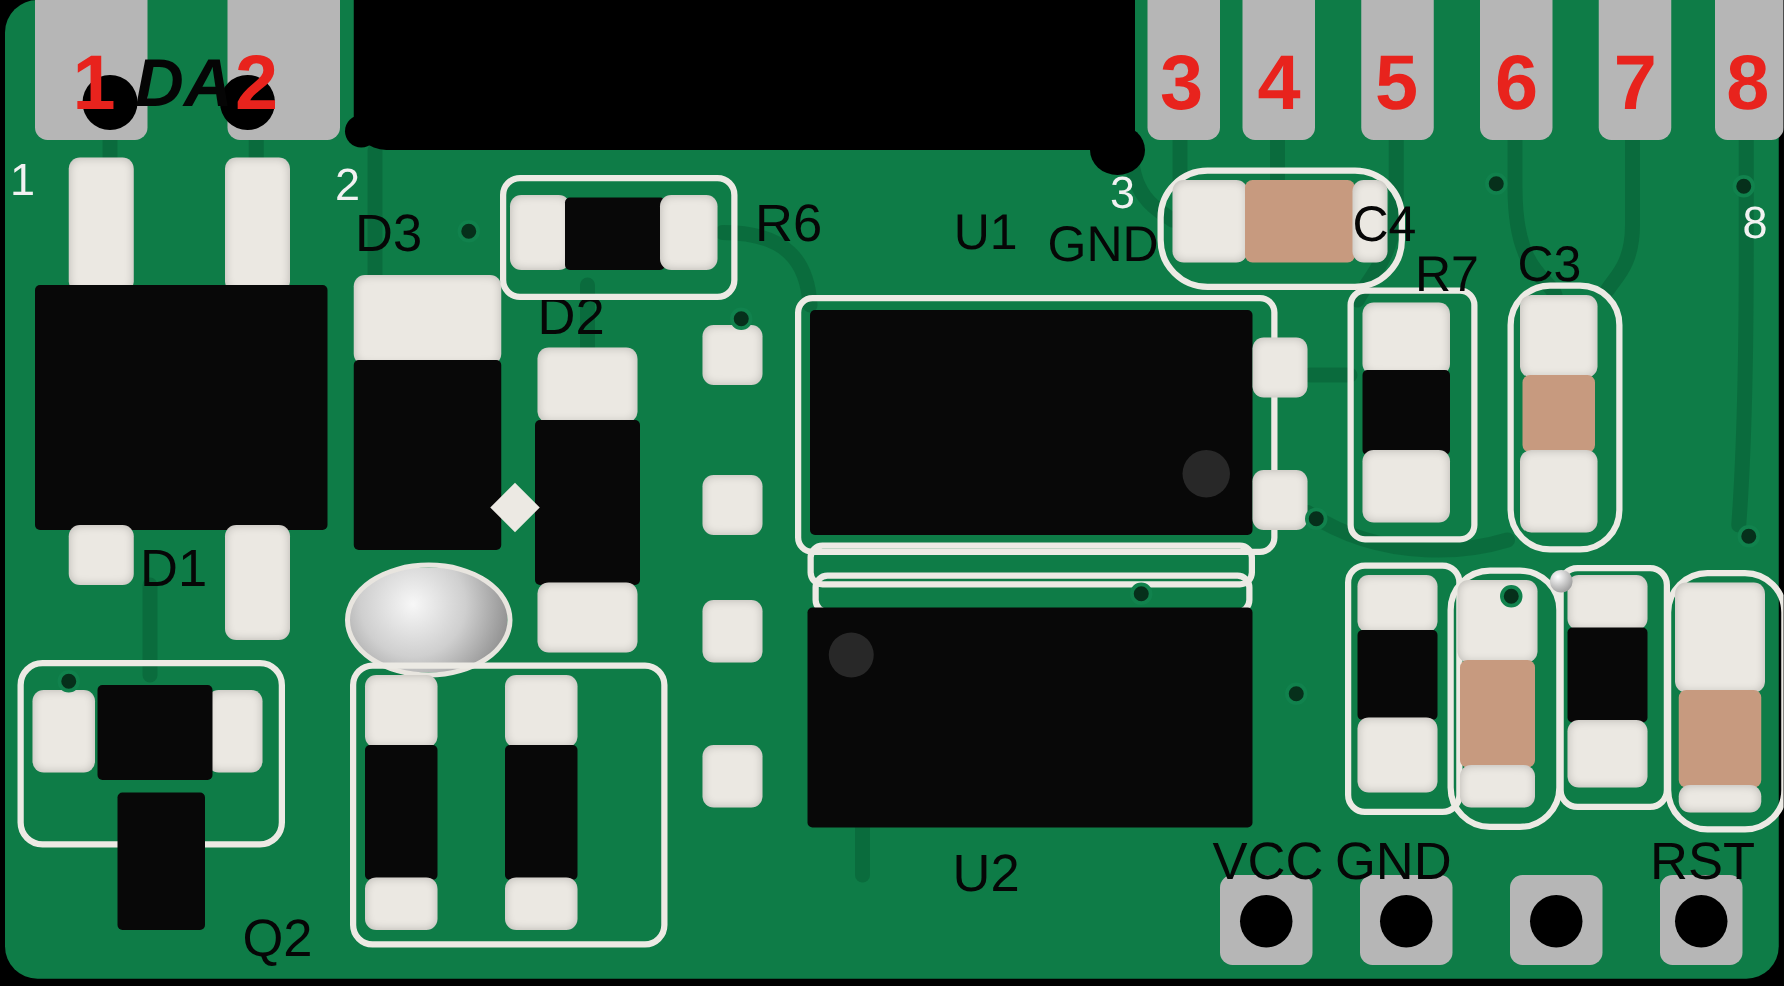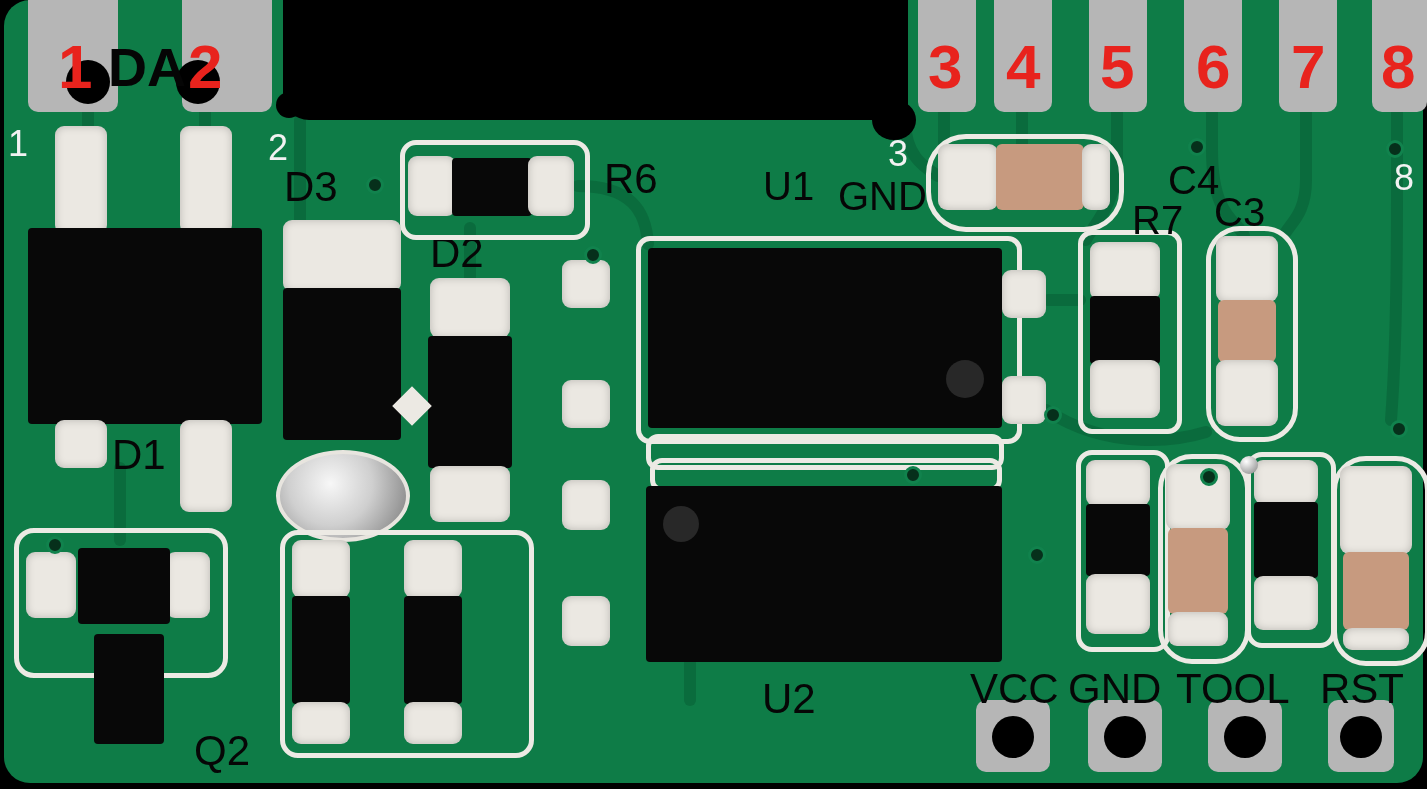--- a/index.html
+++ b/index.html
@@ -23,21 +23,21 @@
   .blob{position:absolute;border-radius:50%;border:4px solid #e8e5df;
         background:radial-gradient(circle at 40% 35%, #f7f7f7, #cfcfcf 45%, #8f8f8f 85%);}
   .silver{position:absolute;border-radius:50%;
         background:radial-gradient(circle at 35% 30%, #ffffff, #9a9a9a 80%);}
   .red-num{position:absolute;top:36px;font-weight:bold;font-size:62px;line-height:1;
            color:#e8231d;}
   .clabel{position:absolute;font-size:42px;line-height:1;color:#060606;}
   .clabel.sm{font-size:40px;}
   .wnum{position:absolute;font-size:36px;line-height:1;color:#f2f2f2;}
   .da{position:absolute;left:108px;top:40px;font-weight:bold;font-size:54px;line-height:1;
-      color:#050505;}
+      color:#050505;font-style:italic;}
   .diamond{position:absolute;background:#ece9e3;transform:rotate(45deg);}
 </style>
 </head>
 <body>
 
 <div id="canvas">
 
   <div class="board"></div>
 
   <svg class="traces" width="1427" height="789">
@@ -146,21 +146,21 @@
   <div class="body" style="left:646px;top:486px;width:356px;height:176px;"></div>
   <div class="wpad" style="left:562px;top:480px;width:48px;height:50px;"></div>
   <div class="wpad" style="left:562px;top:596px;width:48px;height:50px;"></div>
   <div class="dot-dark" style="left:663px;top:506px;width:36px;height:36px;"></div>
   <span class="clabel" style="left:762px;top:678px;">U2</span>
 
   <div class="outline" style="left:926px;top:134px;width:188px;height:88px;border-radius:40px;"></div>
   <div class="wpad" style="left:938px;top:144px;width:60px;height:66px;"></div>
   <div class="tan" style="left:996px;top:144px;width:88px;height:66px;"></div>
   <div class="wpad" style="left:1082px;top:144px;width:28px;height:66px;"></div>
-  <span class="clabel sm" style="left:1168px;top:160px;">C4</span>
+  <span class="clabel sm" style="left:1082px;top:160px;">C4</span>
 
   <div class="outline" style="left:1078px;top:230px;width:94px;height:194px;border-radius:14px;"></div>
   <div class="wpad" style="left:1090px;top:242px;width:70px;height:58px;"></div>
   <div class="body" style="left:1090px;top:296px;width:70px;height:68px;"></div>
   <div class="wpad" style="left:1090px;top:360px;width:70px;height:58px;"></div>
   <span class="clabel sm" style="left:1132px;top:200px;">R7</span>
 
   <div class="outline" style="left:1206px;top:226px;width:82px;height:206px;border-radius:34px;"></div>
   <div class="wpad" style="left:1216px;top:236px;width:62px;height:66px;"></div>
   <div class="tan" style="left:1218px;top:300px;width:58px;height:62px;"></div>
@@ -193,21 +193,20 @@
   <div class="hole" style="left:992px;top:716px;width:42px;height:42px;"></div>
   <div class="gray-pad" style="left:1088px;top:700px;width:74px;height:72px;border-radius:10px;"></div>
   <div class="hole" style="left:1104px;top:716px;width:42px;height:42px;"></div>
   <div class="gray-pad" style="left:1208px;top:700px;width:74px;height:72px;border-radius:10px;"></div>
   <div class="hole" style="left:1224px;top:716px;width:42px;height:42px;"></div>
   <div class="gray-pad" style="left:1328px;top:700px;width:66px;height:72px;border-radius:10px;"></div>
   <div class="hole" style="left:1340px;top:716px;width:42px;height:42px;"></div>
 
   <span class="clabel" style="left:970px;top:668px;">VCC</span>
   <span class="clabel" style="left:1068px;top:668px;">GND</span>
-  <span class="clabel" style="left:1176px;top:668px;">TOOL</span>
   <span class="clabel" style="left:1320px;top:668px;">RST</span>
 
   <div class="via" style="left:366px;top:176px;"></div>
   <div class="via" style="left:584px;top:246px;"></div>
   <div class="via" style="left:904px;top:466px;"></div>
   <div class="via" style="left:1044px;top:406px;"></div>
   <div class="via" style="left:1028px;top:546px;"></div>
   <div class="via" style="left:1188px;top:138px;"></div>
   <div class="via" style="left:1386px;top:140px;"></div>
   <div class="via" style="left:1390px;top:420px;"></div>

